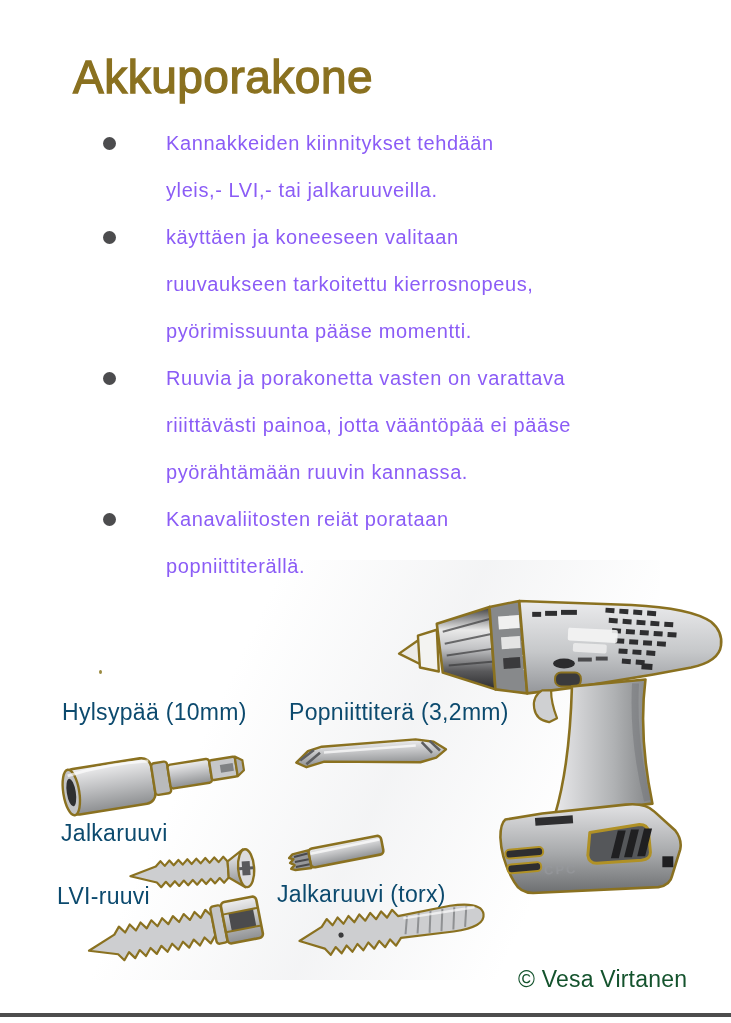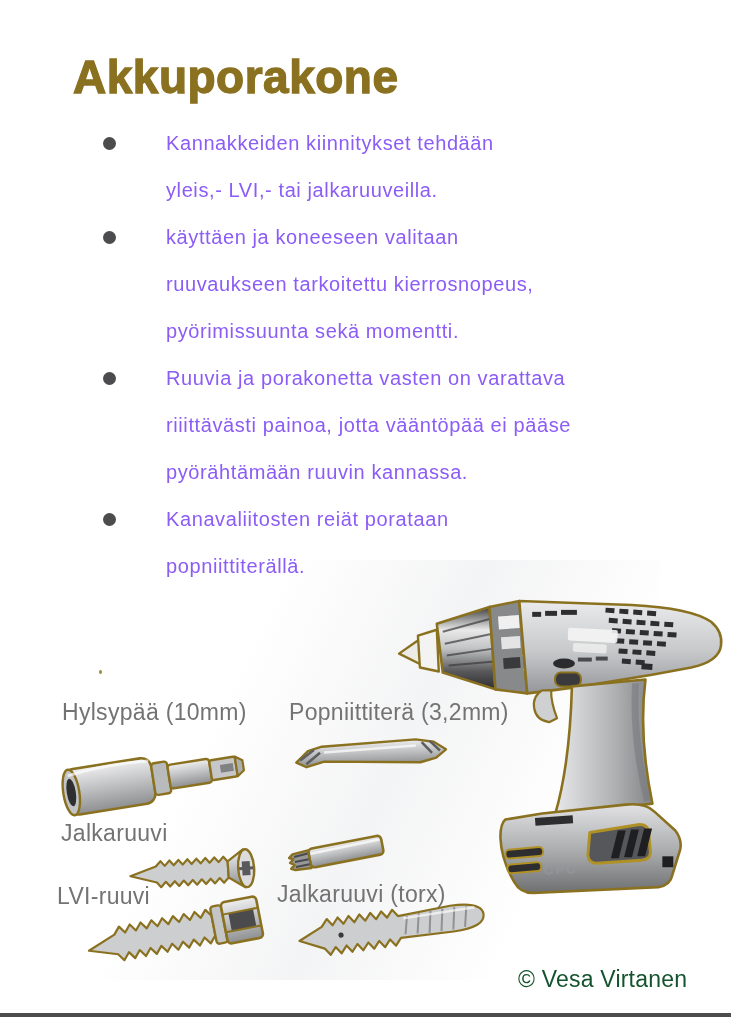--- a/index.html
+++ b/index.html
@@ -1,30 +1,30 @@
 <!DOCTYPE html>
 <html><head>
 <meta charset="utf-8">
 <style>
   html,body{margin:0;padding:0;background:#fff;}
   .page{position:relative;width:731px;height:1023px;background:#fff;overflow:hidden;
         font-family:"Liberation Sans", sans-serif;}
   .bg-wash{position:absolute;left:40px;top:560px;width:620px;height:420px;
         background:linear-gradient(115deg, rgba(240,240,242,0) 30%, rgba(234,235,237,0.55) 55%, rgba(240,240,242,0) 80%);
         pointer-events:none;}
-  .title{position:absolute;left:73px;top:50px;margin:0;font-size:46px;font-weight:bold;
+  .title{position:absolute;left:73px;top:50px;margin:0;font-size:46px;font-weight:normal;
         color:#8a7120;-webkit-text-stroke:1.3px #8a7120;letter-spacing:0.5px;}
   .bullets{position:absolute;left:103px;top:120px;width:590px;color:#8b5cf6;
         font-size:20px;line-height:47px;letter-spacing:0.6px;}
   .bullet-item{position:relative;padding-left:63px;}
   .bullet-dot{position:absolute;left:0;top:17px;width:13px;height:13px;border-radius:50%;
         background:#4c4c4e;}
   .bullet-line{white-space:nowrap;}
   .speck{position:absolute;left:99px;top:670px;width:3px;height:4px;border-radius:50%;background:#9a8a40;}
-  .part-label{position:absolute;color:#737373;font-size:23px;letter-spacing:0.3px;white-space:nowrap;}
+  .part-label{position:absolute;color:#0c4a6e;font-size:23px;letter-spacing:0.3px;white-space:nowrap;}
   #lbl-hylsypaa{left:62px;top:699px;}
   #lbl-popniittitera{left:289px;top:699px;}
   #lbl-tahtipaa{left:250px;top:790px;}
   #lbl-yleisruuvi{left:61px;top:820px;}
   #lbl-lvi{left:57px;top:883px;}
   #lbl-jalkaruuvi{left:277px;top:881px;}
   .illu{position:absolute;}
   #svg-drill{left:393px;top:592px;width:338px;height:313px;}
   #svg-hylsypaa{left:55px;top:737px;width:190px;height:82px;}
   #svg-popniittitera{left:290px;top:727px;width:160px;height:50px;}
@@ -79,21 +79,21 @@
   <div class="bullets">
     <div class="bullet-item">
       <span class="bullet-dot"></span>
       <div class="bullet-line">Kannakkeiden kiinnitykset tehdään</div>
       <div class="bullet-line">yleis,- LVI,- tai jalkaruuveilla.</div>
     </div>
     <div class="bullet-item">
       <span class="bullet-dot"></span>
       <div class="bullet-line">käyttäen ja koneeseen valitaan</div>
       <div class="bullet-line">ruuvaukseen tarkoitettu kierrosnopeus,</div>
-      <div class="bullet-line">pyörimissuunta sekä momentti.</div>
+      <div class="bullet-line">pyörimissuunta pääse momentti.</div>
     </div>
     <div class="bullet-item">
       <span class="bullet-dot"></span>
       <div class="bullet-line">Ruuvia ja porakonetta vasten on varattava</div>
       <div class="bullet-line">riiittävästi painoa, jotta vääntöpää ei pääse</div>
       <div class="bullet-line">pyörähtämään ruuvin kannassa.</div>
     </div>
     <div class="bullet-item">
       <span class="bullet-dot"></span>
       <div class="bullet-line">Kanavaliitosten reiät porataan</div>

